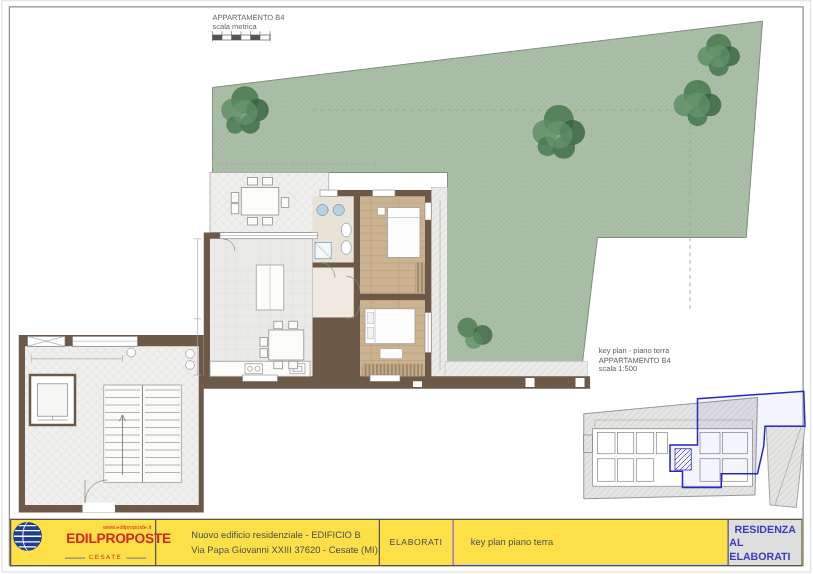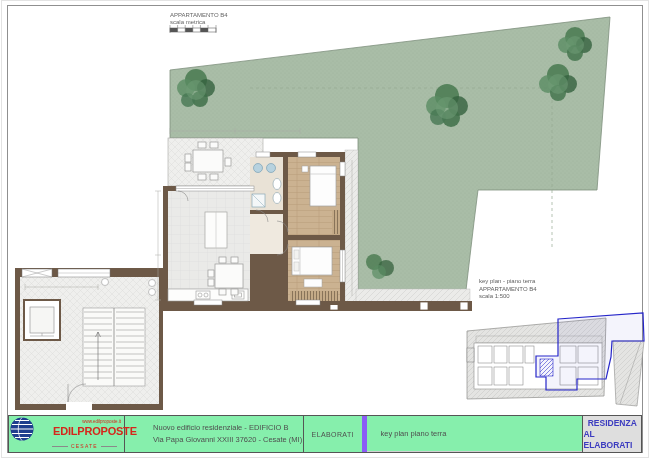--- a/index.html
+++ b/index.html
@@ -4,28 +4,28 @@
 <style>
   html,body{margin:0;padding:0;background:#ffffff;}
   .sheet{position:relative;width:650px;height:459px;background:#fff;overflow:hidden;
          font-family:"Liberation Sans", sans-serif;}
   .sheet svg{position:absolute;left:0;top:0;}
   .txt{position:absolute;color:#5a5a5a;}
   .legend{left:170px;top:12px;font-size:6px;line-height:7px;color:#666;}
   .kp-label{left:479px;top:278px;font-size:6px;line-height:7.5px;color:#5f5f5f;}
   
   .tb{position:absolute;left:8px;top:415px;width:632px;height:36px;border:1px solid #555;
-      display:flex;background:#86efac;}
+      display:flex;background:#fde047;}
   .tb-cell{height:100%;box-sizing:border-box;}
   .tb-logo{width:122px;position:relative;}
   .tb-project{width:188px;border-left:1px solid #555;display:flex;flex-direction:column;
       justify-content:center;padding-left:28px;font-size:7.5px;line-height:12px;color:#4f4f4f;}
   .tb-elabel{width:62px;border-left:1px solid #555;display:flex;align-items:center;
       justify-content:center;font-size:7px;letter-spacing:.4px;color:#4f4f4f;}
-  .tb-elist{width:234px;border-left:5px solid #8b5cf6;display:flex;flex-direction:column;
+  .tb-elist{width:234px;border-left:1px solid #8b5cf6;display:flex;flex-direction:column;
       font-size:7.5px;color:#4f4f4f;}
   .tb-elist .row{flex:1;display:flex;align-items:center;padding-left:14px;}
   .tb-elist .row:first-child{border-bottom:1px solid #d0d0d0;}
   .tb-res{width:62px;border-left:1px solid #555;background:#dedede;display:flex;
       flex-direction:column;align-items:center;justify-content:center;
       font-size:8.5px;line-height:11px;color:#3c3cc0;font-weight:bold;}
   .logo-name{position:absolute;left:44px;top:9px;font-size:11px;font-weight:bold;
       color:#d5261b;letter-spacing:-.2px;}
   .logo-web{position:absolute;right:3px;top:3px;font-size:4.5px;color:#d5261b;}
   .logo-city{position:absolute;left:40px;bottom:3px;display:flex;align-items:center;

